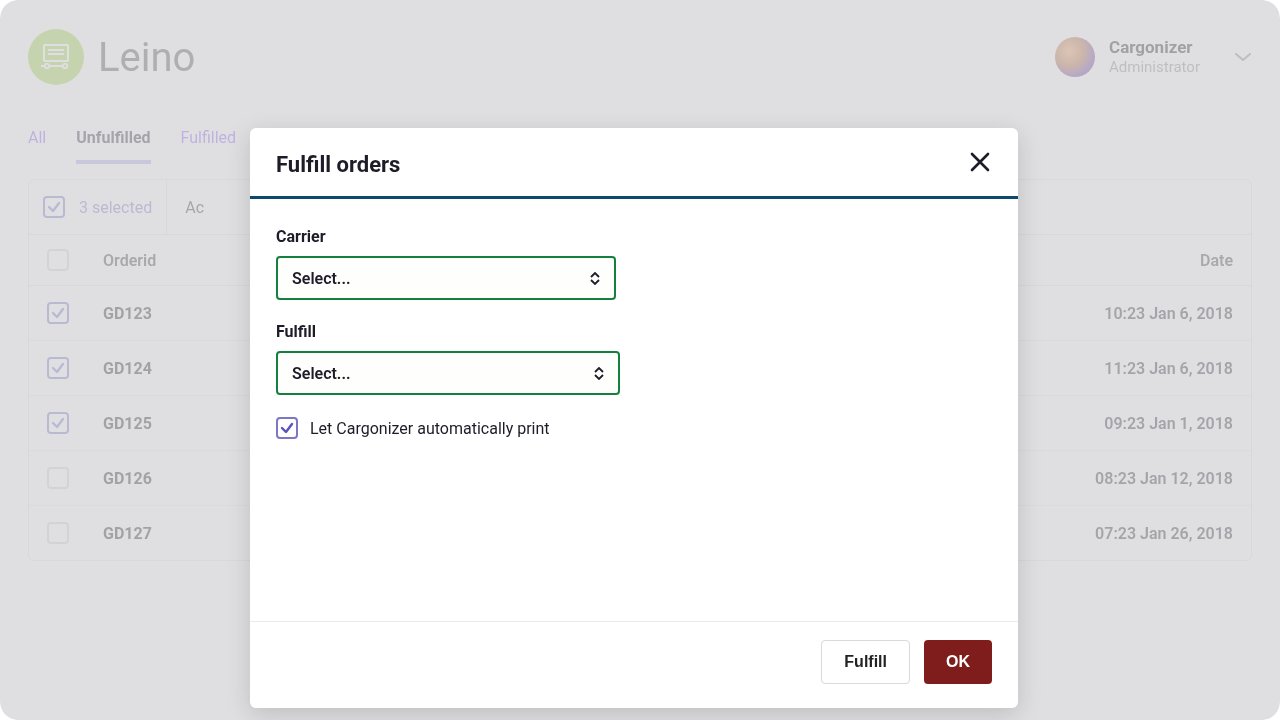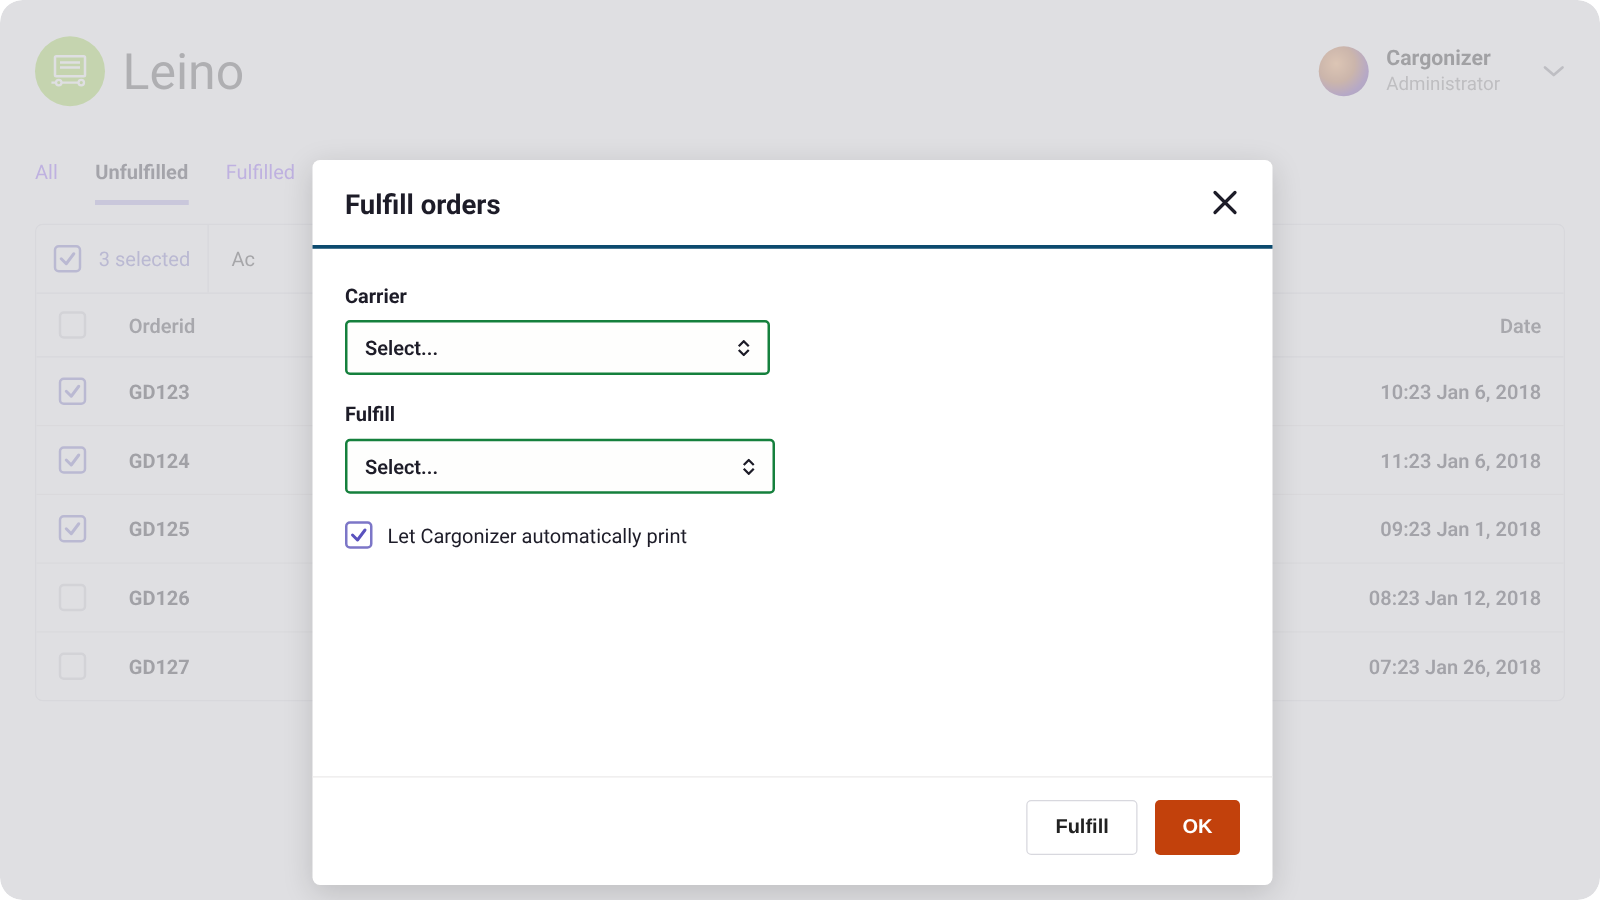--- a/index.html
+++ b/index.html
@@ -153,21 +153,21 @@
     display:flex; justify-content:flex-end; gap:14px;
   }
   .btn {
     height:44px; padding:0 22px;
     border-radius:4px;
     font-size:16px; font-weight:600;
     display:inline-flex; align-items:center; justify-content:center;
     cursor:pointer; border:none;
   }
   .btn-secondary { background:#fff; color:#222; border:1px solid #d8d8de; }
-  .btn-primary { background:#c2410c; color:#fff; }
+  .btn-primary { background:#7f1d1d; color:#fff; }
 </style>
 </head>
 <body>
 
 <div class="app">
 
   <div class="header">
     <div class="brand">
       <div class="brand-logo">
         <svg width="30" height="26" viewBox="0 0 30 26">

